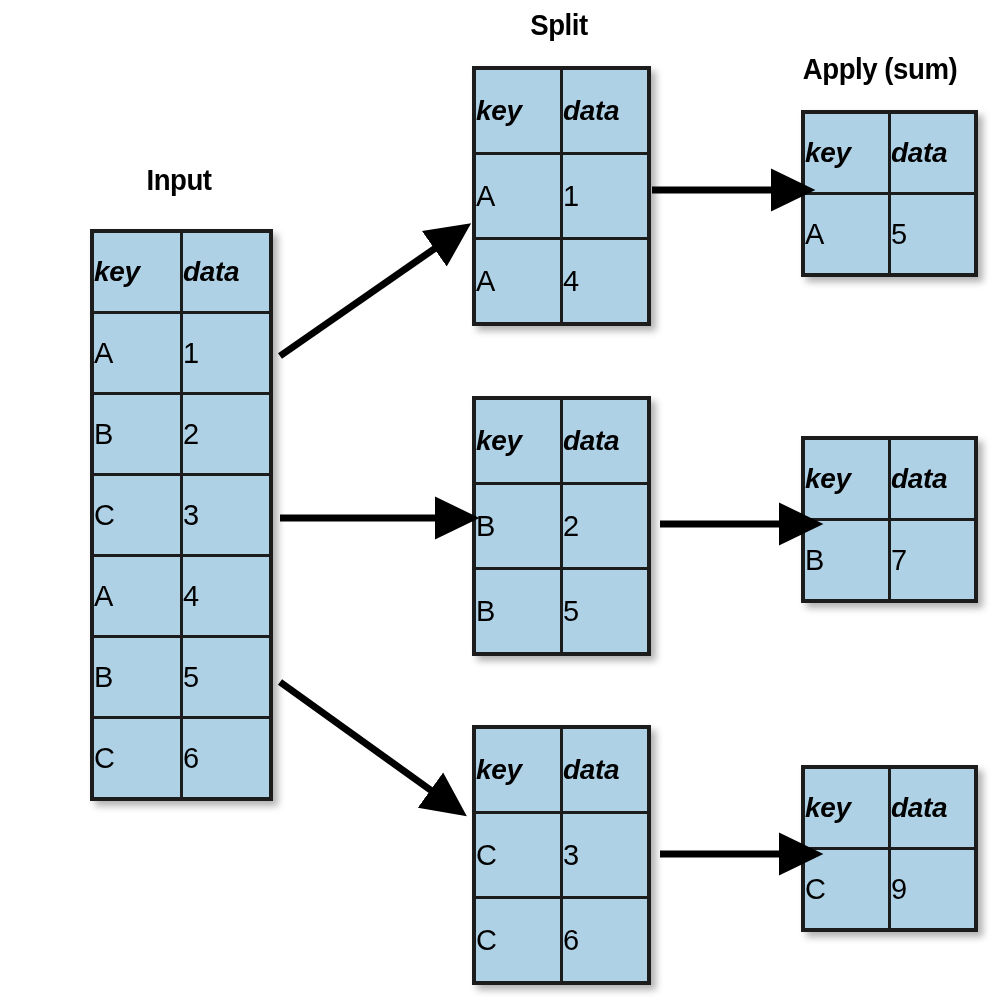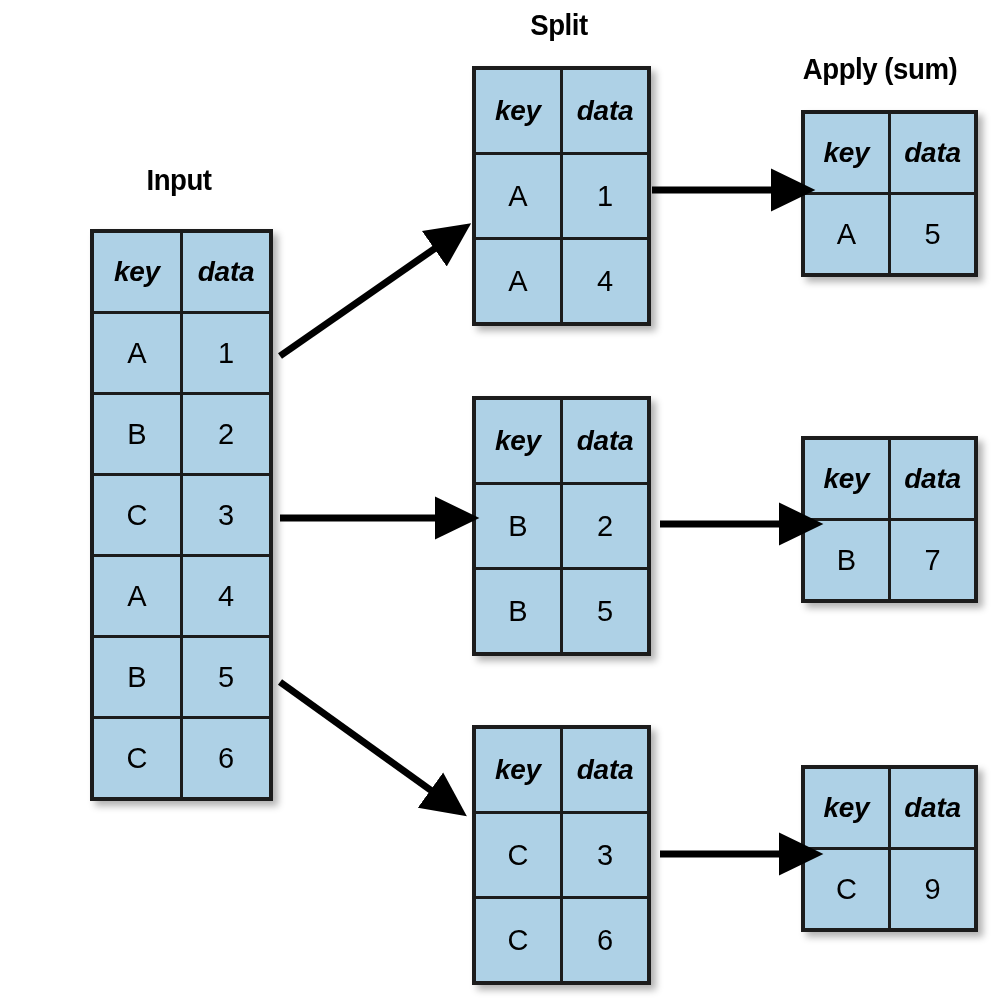--- a/index.html
+++ b/index.html
@@ -44,21 +44,21 @@
     position: absolute;
     border-collapse: collapse;
     background: #000000;
     box-shadow: 5px 5px 7px rgba(0,0,0,0.30);
     border: 4px solid #1c1c1c;
     table-layout: fixed;
   }
   .tbl td {
     background: #aed1e6;
     border: 3px solid #1c1c1c;
-    text-align: center;
+    text-align: left;
     vertical-align: middle;
     color: #000000;
     font-family: "Liberation Sans", sans-serif;
     font-size: 29px;
     padding: 0;
     line-height: 1;
   }
   .tbl td.hdr {
     font-style: italic;
     font-weight: bold;

